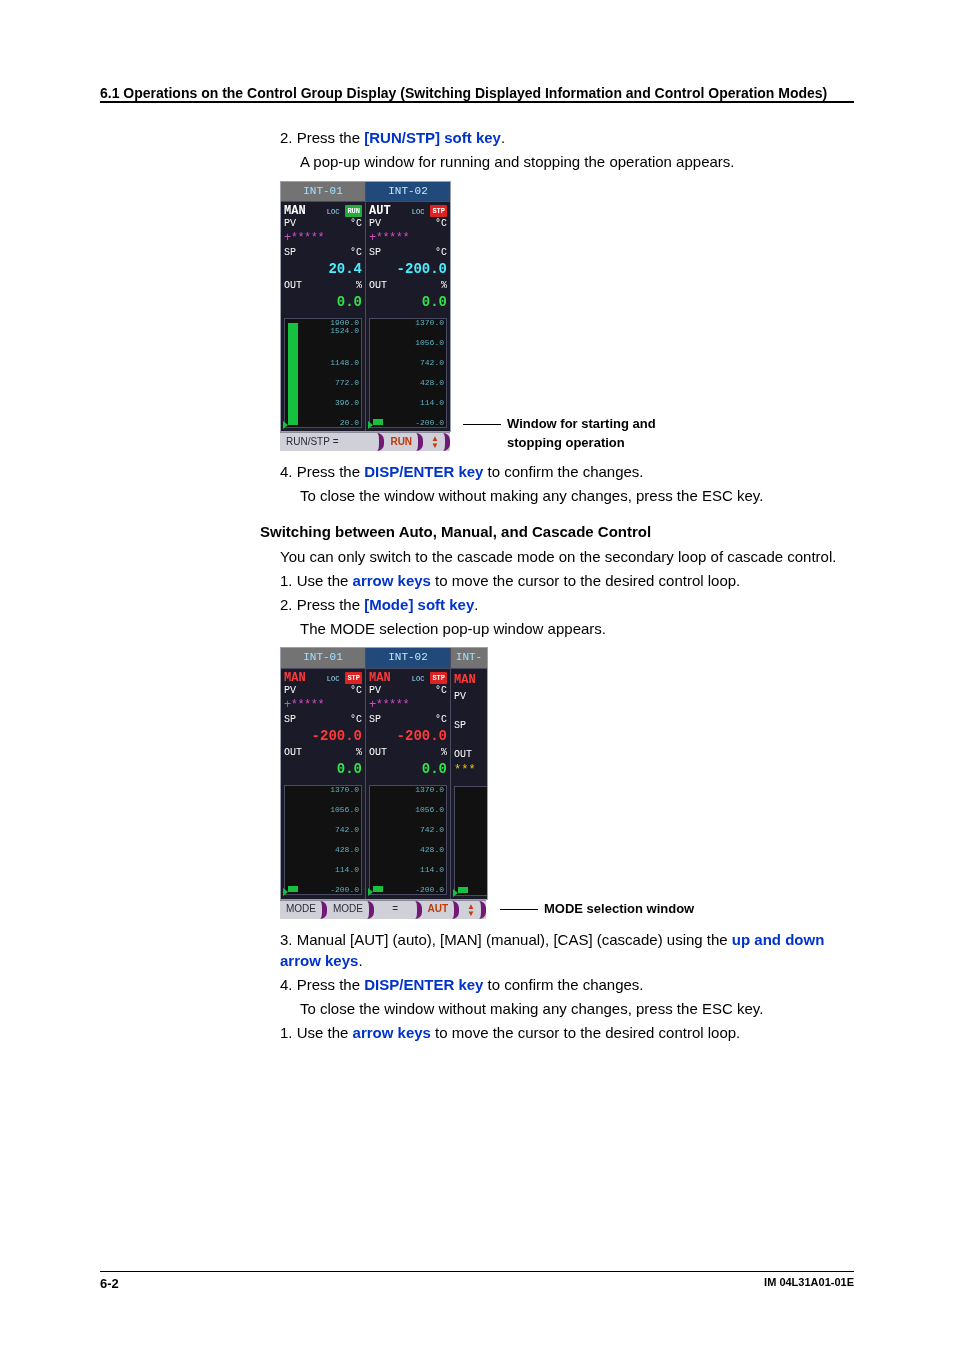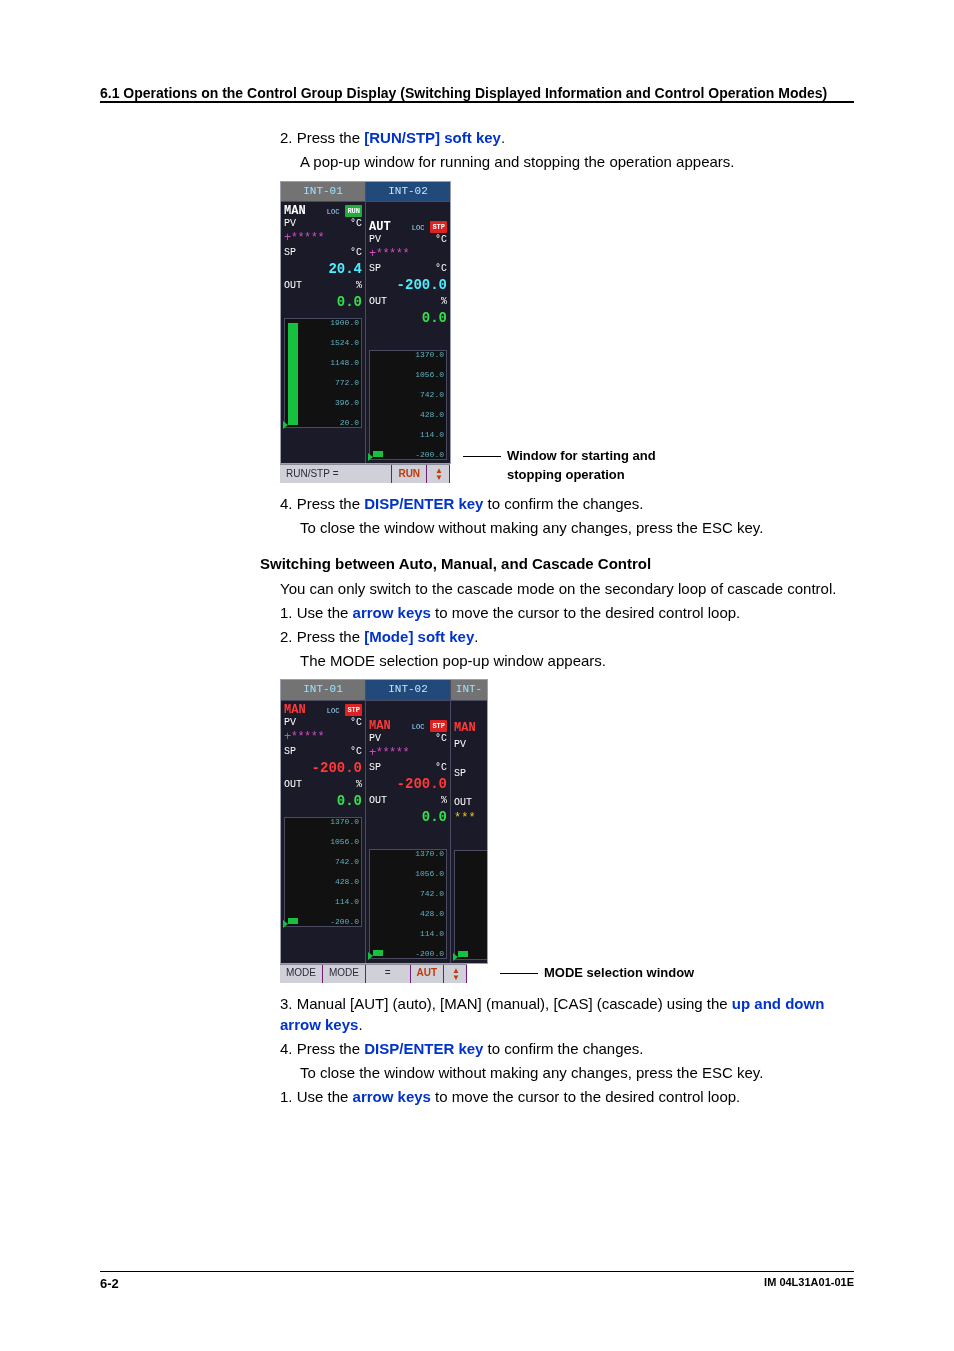--- a/index.html
+++ b/index.html
@@ -80,21 +80,21 @@
     border: 1px solid #9aa0b0;
     background: #1a1a28;
     font-family: "Courier New", monospace;
     color: #fff;
   }
   .panel {
     width: 84px;
     display: flex;
     flex-direction: column;
   }
-  .panel + .panel { border-left: 1px solid #4a4a60; gap: 16px; }
+  .panel + .panel { border-left: 1px solid #4a4a60; }
   .tab {
     background: #737373;
     color: #9fe0ff;
     text-align: center;
     font-size: 11px;
     padding: 2px 0;
     border-bottom: 1px solid #4a4a60;
   }
   .tab.sel { background: #214a7a; color: #bfe8ff; }
   .readouts {
@@ -145,25 +145,26 @@
   .softbar {
     display: flex;
     background: #cfd0d8;
     border-top: 1px solid #8a8a9a;
     font-size: 10px;
     color: #2a2a3a;
     height: 18px;
     align-items: center;
   }
   .softbar .cell {
-    border-right: 1px solid #701a75;
+    border-right: 5px solid #701a75;
     padding: 0 6px;
     height: 100%;
     display: flex;
     align-items: center;
+    border-radius: 7px;
   }
   .softbar .colored { color: #c03a0a; font-weight: bold; }
   .softbar .upd {
     display: inline-block;
     font-size: 8px;
     line-height: 7px;
     color: #c03a0a;
     margin-left: 2px;
   }
   .panel.narrow { width: 36px; overflow: hidden; }
@@ -208,21 +209,21 @@
               <div class="val-cy">20.4</div>
               <div class="ro-line">
                   <span>OUT</span>
                   <span>%</span>
                 </div>
               <div class="val-gr">0.0</div>
             </div>
             <div class="mini-graph">
               <div class="bar left" style="height:102px"></div>
               <div class="tick" style="top:0">1900.0</div>
-              <div class="tick" style="top:20px">1524.0</div>
+              <div class="tick" style="top:8px">1524.0</div>
               <div class="tick" style="top:40px">1148.0</div>
               <div class="tick" style="top:60px">772.0</div>
               <div class="tick" style="top:80px">396.0</div>
               <div class="tick" style="bottom:0">20.0</div>
               <span class="arrow"></span>
             </div>
           </div>
 
           <div class="panel">
             <div class="tab sel">INT-02</div>
@@ -383,21 +384,21 @@
               <div>OUT</div>
               <div style="color:#eec020;font-size:12px">***</div>
             </div>
             <div class="mini-graph">
               <div class="bar left" style="height:6px"></div>
               <span class="arrow"></span>
             </div>
           </div>
         </div>
 
-        <div class="softbar" style="width:187px">
+        <div class="softbar" style="width:206px">
           <div class="cell">MODE</div>
           <div class="cell">MODE</div>
           <div class="cell" style="flex:1;justify-content:center">=</div>
           <div class="cell colored">AUT</div>
           <div class="cell">
               <span class="upd">▲<br>▼</span>
             </div>
         </div>
       </div>
       <div style="margin-left:12px; margin-bottom:0;">

